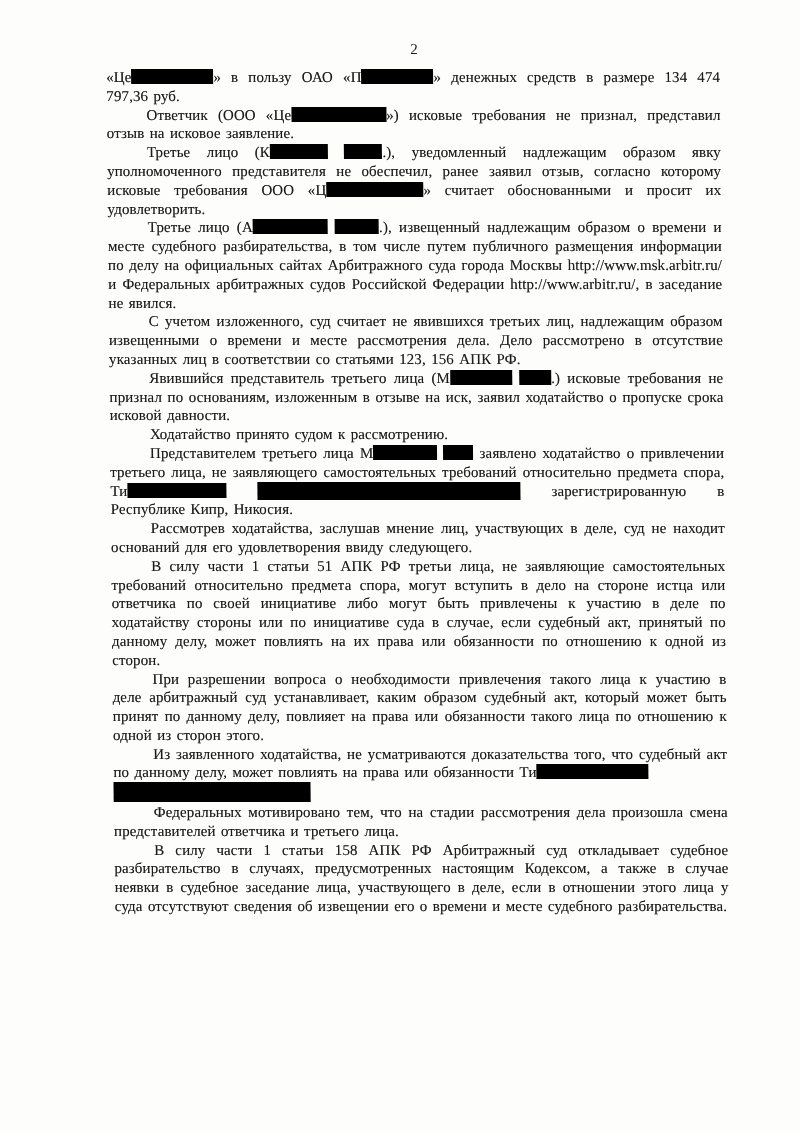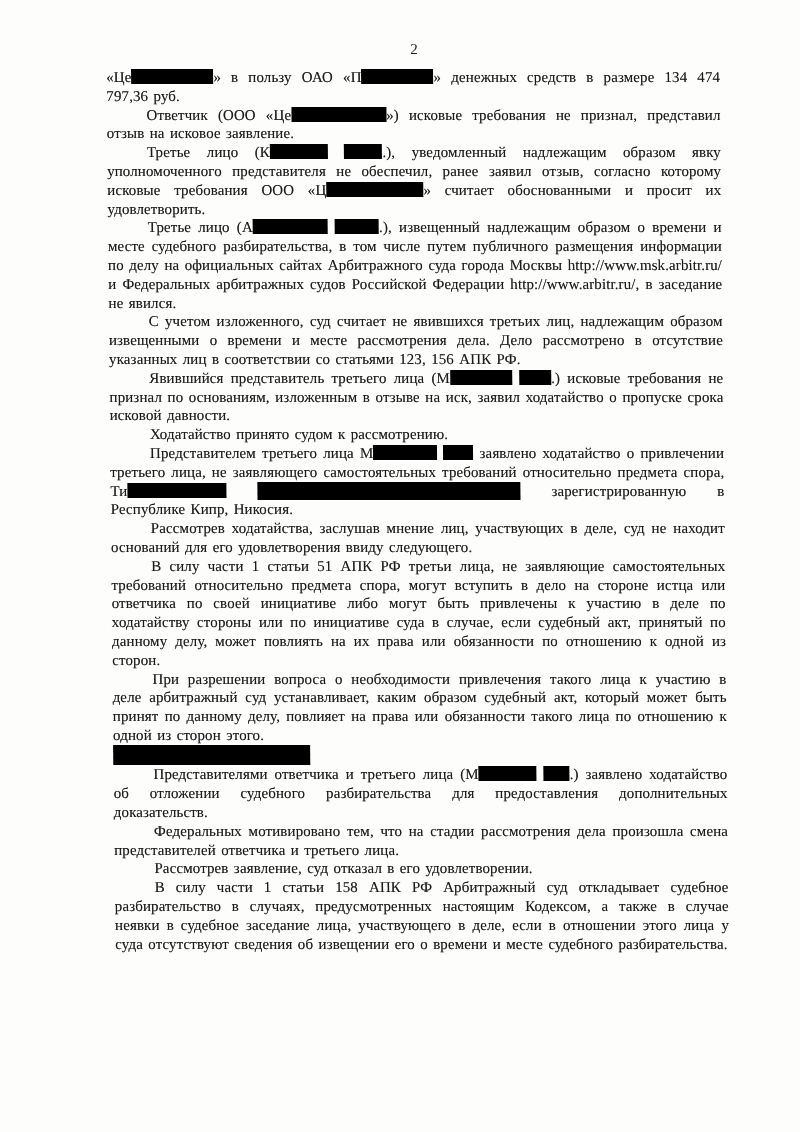--- a/index.html
+++ b/index.html
@@ -64,19 +64,18 @@
       <p class="para indent">Ответчик (ООО «Це<span class="redaction" style="width: 95px;"></span>») исковые требования не признал, представил отзыв на исковое заявление.</p>
       <p class="para indent">Третье лицо (К<span class="redaction" style="width: 58px;"></span> <span class="redaction" style="width: 38px;"></span>.), уведомленный надлежащим образом явку уполномоченного представителя не обеспечил, ранее заявил отзыв, согласно которому исковые требования ООО «Ц<span class="redaction" style="width: 97px;"></span>» считает обоснованными и просит их удовлетворить.</p>
       <p class="para indent">Третье лицо (А<span class="redaction" style="width: 75px;"></span> <span class="redaction" style="width: 44px;"></span>.), извещенный надлежащим образом о времени и месте судебного разбирательства, в том числе путем публичного размещения информации по делу на официальных сайтах Арбитражного суда города Москвы http://www.msk.arbitr.ru/ и Федеральных арбитражных судов Российской Федерации http://www.arbitr.ru/, в заседание не явился.</p>
       <p class="para indent">С учетом изложенного, суд считает не явившихся третьих лиц, надлежащим образом извещенными о времени и месте рассмотрения дела. Дело рассмотрено в отсутствие указанных лиц в соответствии со статьями 123, 156 АПК РФ.</p>
       <p class="para indent">Явившийся представитель третьего лица (М<span class="redaction" style="width: 62px;"></span> <span class="redaction" style="width: 32px;"></span>.) исковые требования не признал по основаниям, изложенным в отзыве на иск, заявил ходатайство о пропуске срока исковой давности.</p>
       <p class="para indent">Ходатайство принято судом к рассмотрению.</p>
       <p class="para indent">Представителем третьего лица М<span class="redaction" style="width: 64px;"></span> <span class="redaction" style="width: 30px;"></span>  заявлено ходатайство о привлечении третьего лица, не заявляющего самостоятельных требований относительно предмета спора, Ти<span class="redaction" style="width: 99px;"></span> <span class="redaction" style="width: 263px; height: 18px; vertical-align: -4px;"></span> зарегистрированную в Республике Кипр, Никосия.</p>
       <p class="para indent">Рассмотрев ходатайства, заслушав мнение лиц, участвующих в деле, суд не находит оснований для его удовлетворения ввиду следующего.</p>
       <p class="para indent">В силу части 1 статьи 51 АПК РФ третьи лица, не заявляющие самостоятельных требований относительно предмета спора, могут вступить в дело на стороне истца или ответчика по своей инициативе либо могут быть привлечены к участию в деле по ходатайству стороны или по инициативе суда в случае, если  судебный  акт,  принятый по данному делу, может повлиять на их права или обязанности по отношению к одной из сторон.</p>
       <p class="para indent">При разрешении вопроса о необходимости привлечения такого лица к участию в деле арбитражный суд устанавливает, каким образом судебный акт, который может быть принят по данному делу, повлияет на права или обязанности такого лица по отношению к одной из сторон этого.</p>
+      <p class="para indent">Из заявленного ходатайства, не усматриваются доказательства того, что судебный акт по данному делу, может повлиять на права или обязанности Ти<span class="redaction" style="width: 112px;"></span></p>
       <p class="para"><span class="redaction" style="width: 197px; height: 20px; vertical-align: -4px;"></span></p>
-      <p class="para indent">Представителями ответчика и третьего лица (М<span class="redaction" style="width: 58px;"></span> <span class="redaction" style="width: 26px;"></span>.) заявлено ходатайство об отложении судебного разбирательства для предоставления дополнительных доказательств.</p>
       <p class="para indent">Федеральных мотивировано тем, что на стадии рассмотрения дела произошла смена представителей ответчика и третьего лица.</p>
-      <p class="para indent">Рассмотрев заявление, суд отказал в его удовлетворении.</p>
       <p class="para indent">В силу части 1 статьи 158 АПК РФ Арбитражный суд откладывает судебное разбирательство в случаях, предусмотренных настоящим Кодексом, а также в случае неявки в судебное заседание лица, участвующего в деле, если в отношении этого лица у суда отсутствуют сведения об извещении его о времени и месте судебного разбирательства.</p>
     </div>
 </div>
 
 </body></html>

